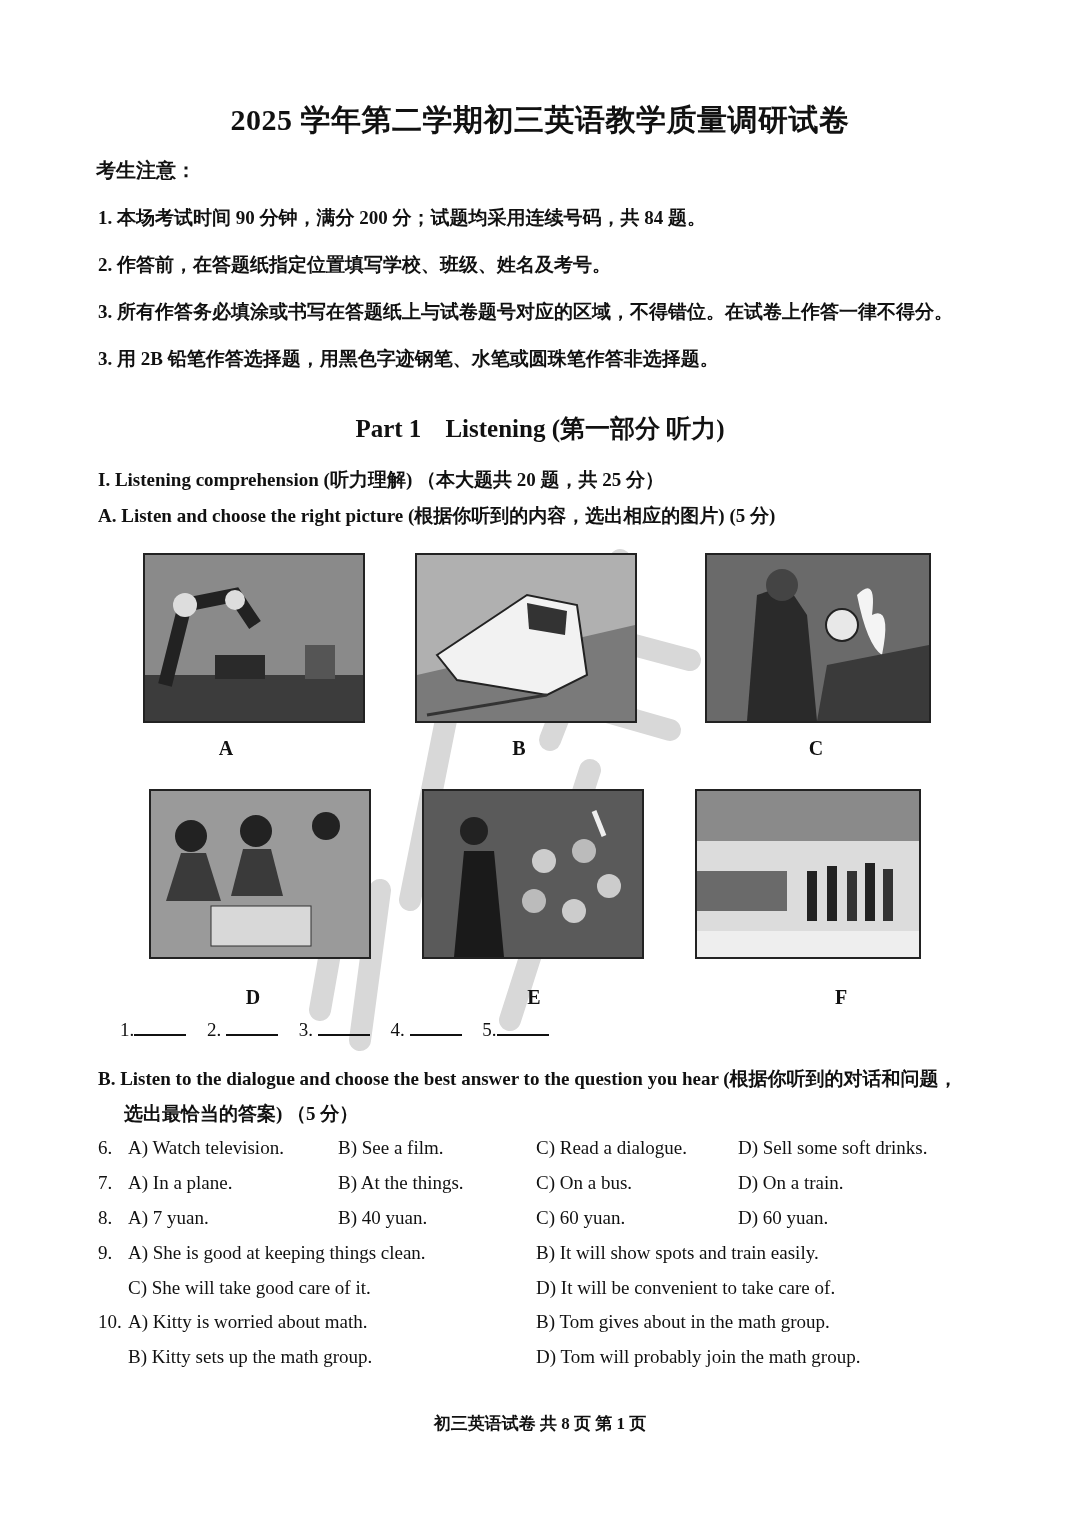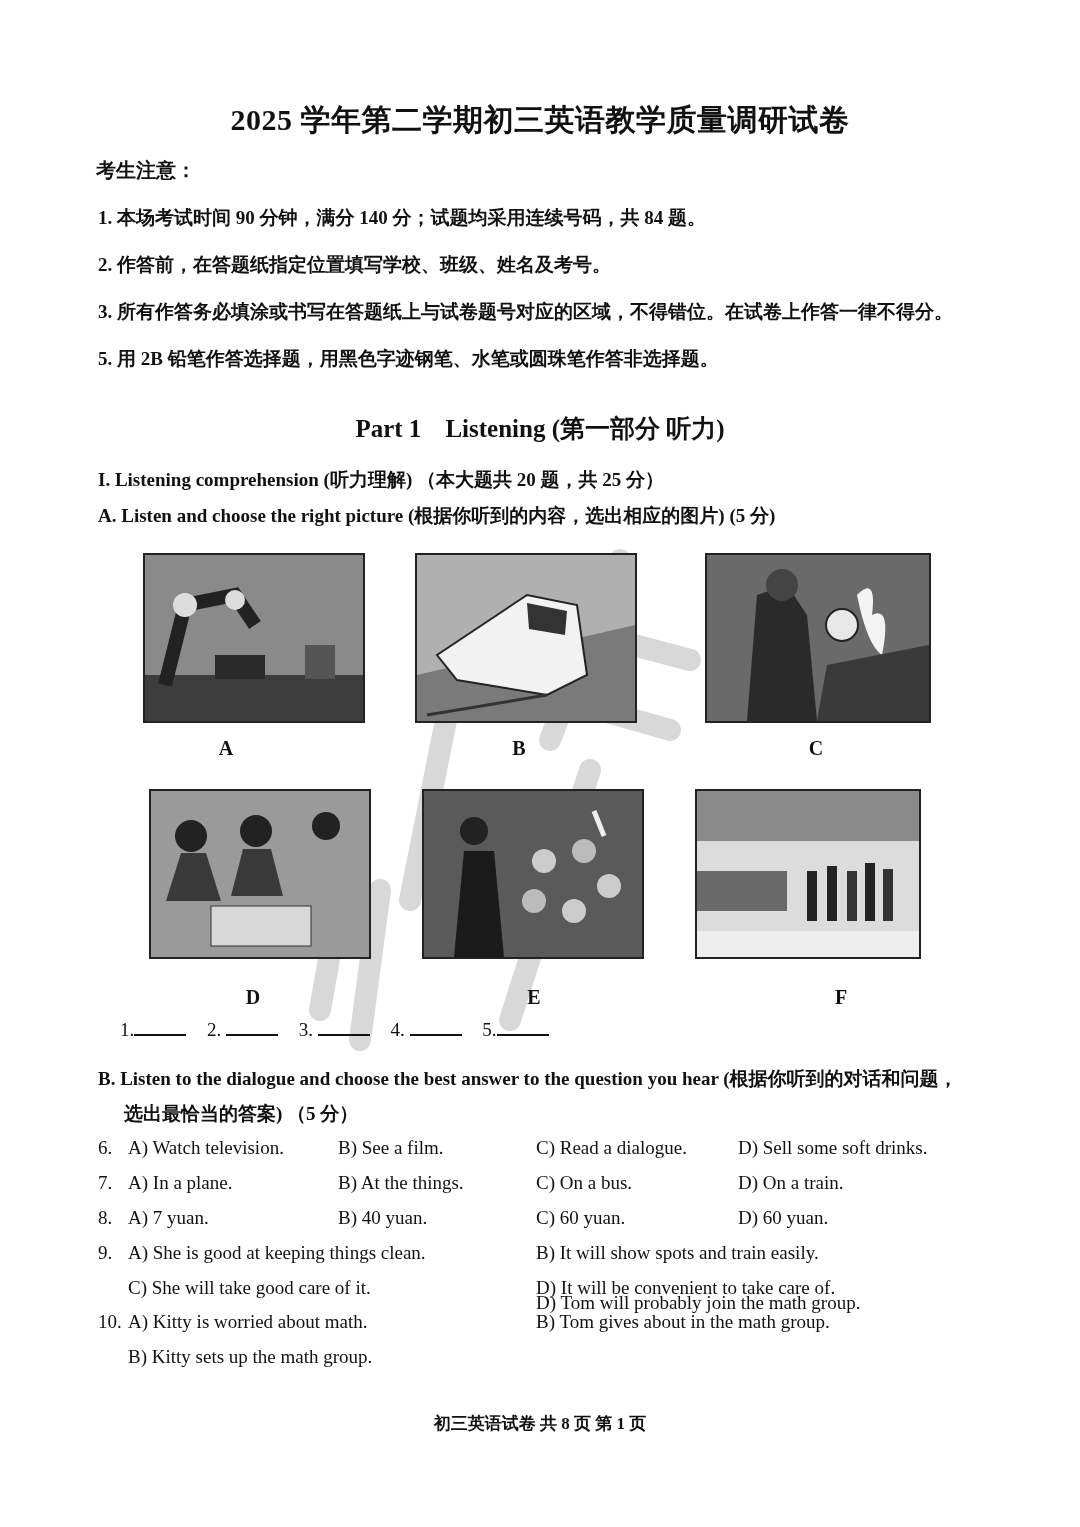--- a/index.html
+++ b/index.html
@@ -46,24 +46,24 @@
     <path d="M160 160 L120 360"></path>
     <path d="M60 300 L30 470"></path>
     <path d="M90 350 L70 500"></path>
     <path d="M300 230 L220 480"></path>
   </g>
 </svg>
 
 <div class="title">2025 学年第二学期初三英语教学质量调研试卷</div>
 
 <div class="notice-head">考生注意：</div>
-<div class="rule" style="top:205px">1. 本场考试时间 90 分钟，满分 140 分；试题均采用连续号码，共 84 题。</div>
+<div class="rule" style="top:205px">1. 本场考试时间 90 分钟，满分 200 分；试题均采用连续号码，共 84 题。</div>
 <div class="rule" style="top:252px">2. 作答前，在答题纸指定位置填写学校、班级、姓名及考号。</div>
 <div class="rule" style="top:299px">3. 所有作答务必填涂或书写在答题纸上与试卷题号对应的区域，不得错位。在试卷上作答一律不得分。</div>
-<div class="rule" style="top:346px">5. 用 2B 铅笔作答选择题，用黑色字迹钢笔、水笔或圆珠笔作答非选择题。</div>
+<div class="rule" style="top:346px">3. 用 2B 铅笔作答选择题，用黑色字迹钢笔、水笔或圆珠笔作答非选择题。</div>
 
 <div class="part">
   <span>Part 1</span><span class="gap"></span><span>Listening (第一部分  听力)</span>
 </div>
 
 <div class="sec" style="top:467px">I. Listening comprehension (听力理解) （本大题共 20 题，共 25 分）</div>
 <div class="sec" style="top:503px">A. Listen and choose the right picture (根据你听到的内容，选出相应的图片)   (5 分)</div>
 
 <div class="pic" style="left:143px;top:553px;width:218px;height:166px">
   <svg viewBox="0 0 218 166">
@@ -176,15 +176,15 @@
 <div class="q" style="left:98px;top:1242px">9.</div>
 <div class="q" style="left:128px;top:1242px">A) She is good at keeping things clean.</div>
 <div class="q" style="left:536px;top:1242px">B) It will show spots and train easily.</div>
 <div class="q" style="left:128px;top:1277px">C) She will take good care of it.</div>
 <div class="q" style="left:536px;top:1277px">D) It will be convenient to take care of.</div>
 
 <div class="q" style="left:98px;top:1311px">10.</div>
 <div class="q" style="left:128px;top:1311px">A) Kitty is worried about math.</div>
 <div class="q" style="left:536px;top:1311px">B) Tom gives about in the math group.</div>
 <div class="q" style="left:128px;top:1346px">B) Kitty sets up the math group.</div>
-<div class="q" style="left:536px;top:1292px">D) Tom will probably join the math group.</div>
+<div class="q" style="left:536px;top:1346px">D) Tom will probably join the math group.</div>
 
 <div class="footer">初三英语试卷   共 8 页  第 1 页</div>
 
 </body></html>

